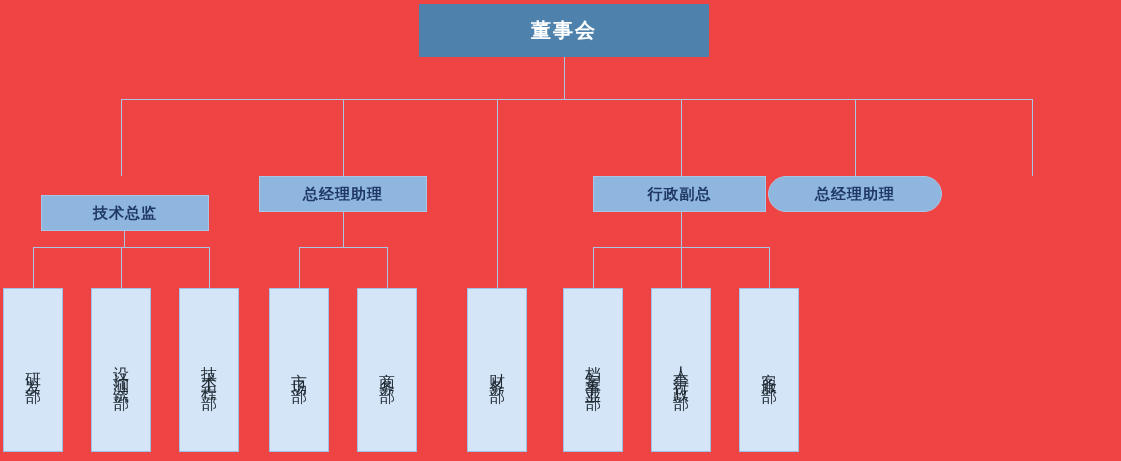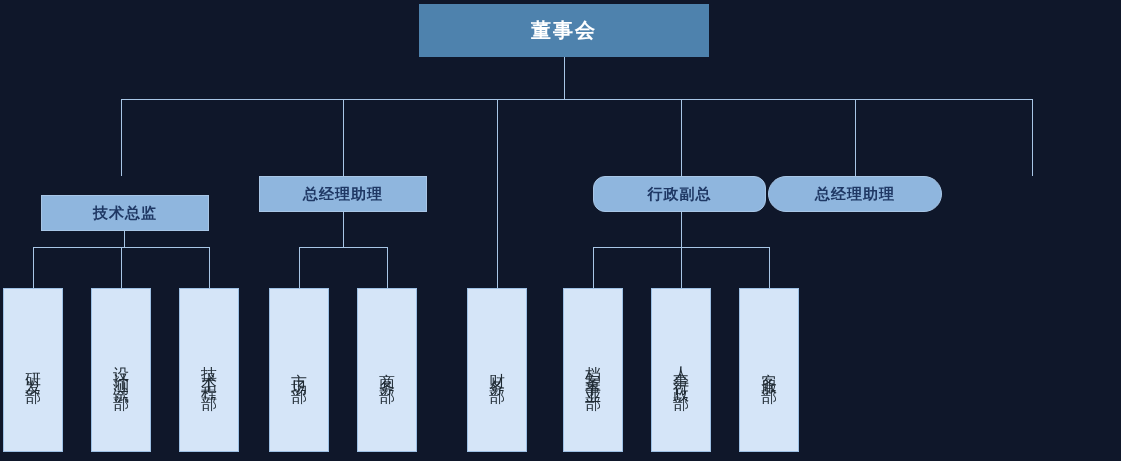--- a/index.html
+++ b/index.html
@@ -4,21 +4,21 @@
 <style>
   html, body {
     margin: 0;
     padding: 0;
     background: #000000;
   }
   #org-chart {
     position: relative;
     width: 1121px;
     height: 461px;
-    background: #0f172a;
+    background: #ef4444;
     font-family: "DejaVu Sans", "Liberation Sans", sans-serif;
     overflow: hidden;
   }
   .node {
     position: absolute;
     box-sizing: border-box;
     border: 1px solid #A8C6E6;
     display: flex;
     align-items: center;
     justify-content: center;
@@ -98,21 +98,21 @@
   <div class="node root" style="left:419px; top:4px; width:290px; height:53px;">
     <span>董事会</span>
   </div>
 
   <div class="node level2" style="left:41px; top:176px; width:168px; height:36px;margin-top:19px;">
     <span>技术总监</span>
   </div>
   <div class="node level2" style="left:259px; top:176px; width:168px; height:36px;">
     <span>总经理助理</span>
   </div>
-  <div class="node level2" style="left:593px; top:176px; width:173px; height:36px;border-radius:12px;">
+  <div class="node level2" style="left:593px; top:176px; width:173px; height:36px;">
     <span>行政副总</span>
   </div>
   <div class="node level2" style="left:768px; top:176px; width:174px; height:36px;border-radius:18px;">
     <span>总经理助理</span>
   </div>
 
   <div class="node leaf" style="left:3px; top:288px; width:60px; height:164px;">
     <span class="leaf-text">研发部</span>
   </div>
   <div class="node leaf" style="left:91px; top:288px; width:60px; height:164px;">

